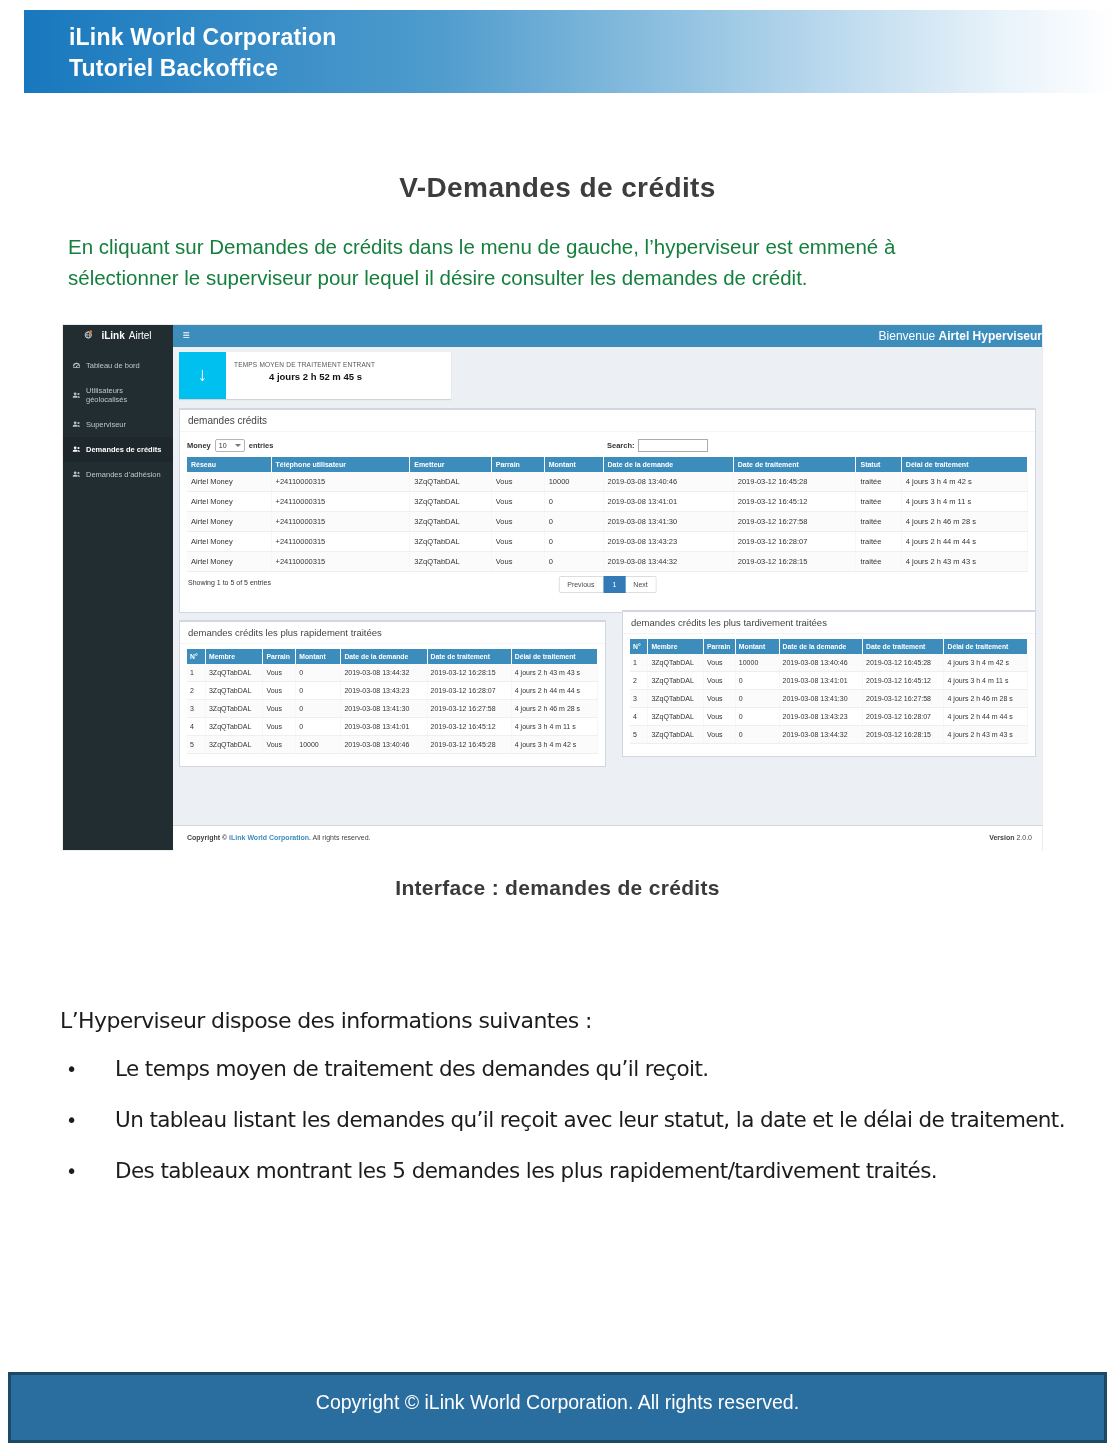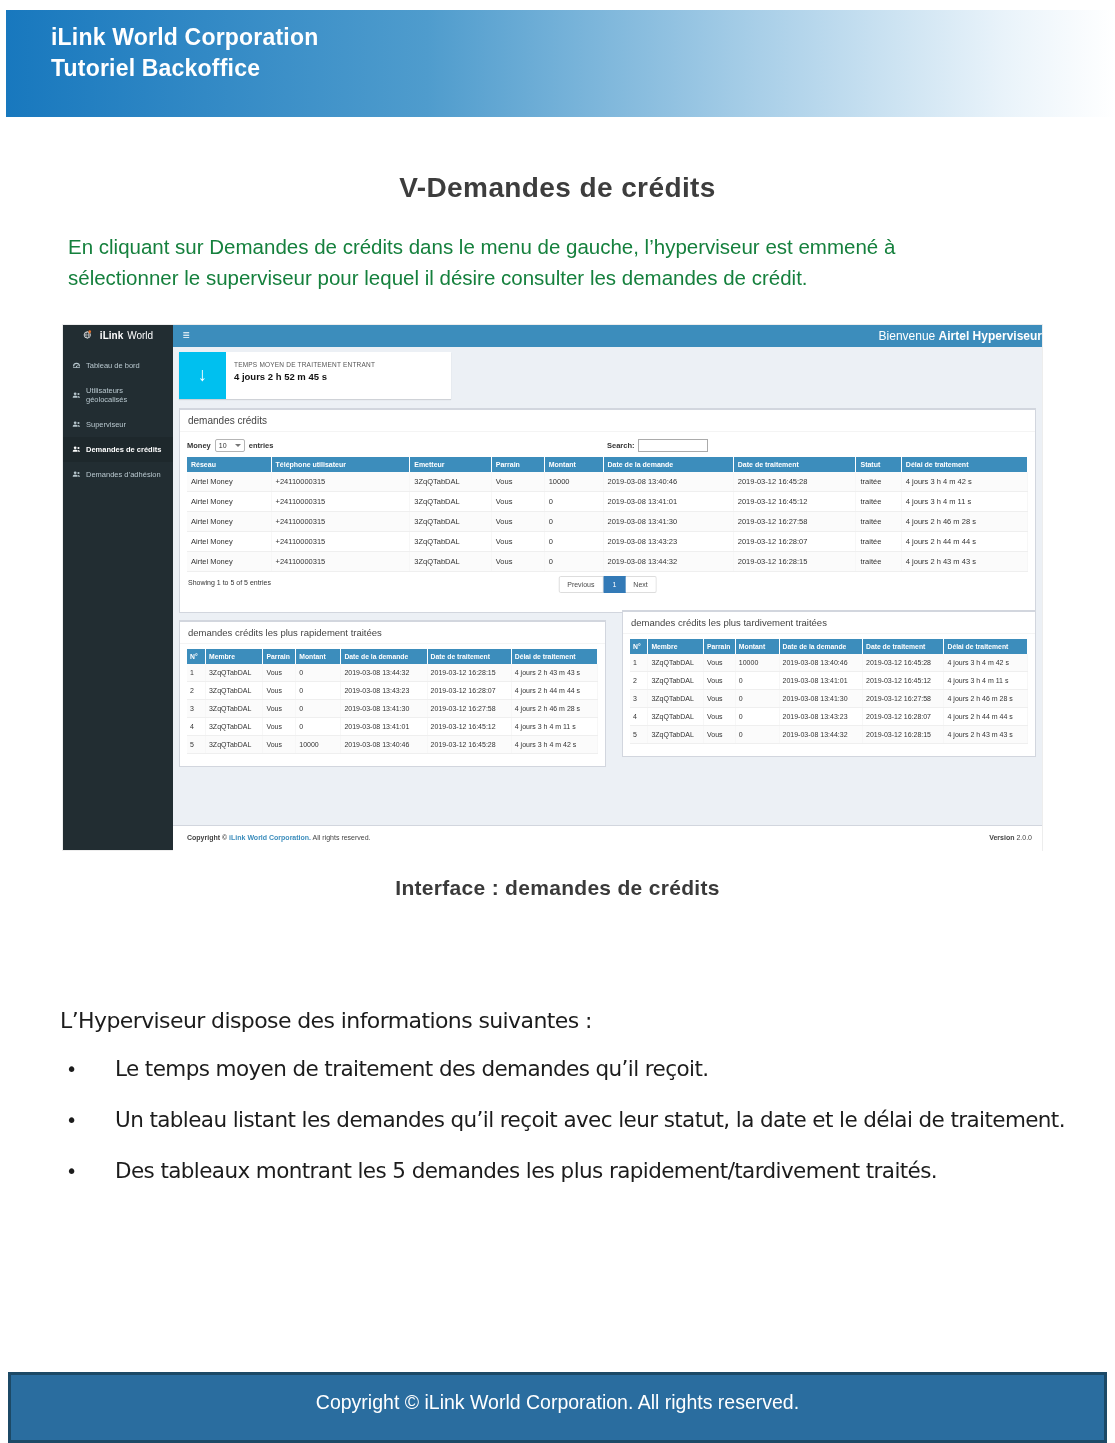--- a/index.html
+++ b/index.html
@@ -1,20 +1,20 @@
 <!DOCTYPE html>
 <html style="--header-blue: #1878be; --navbar-blue: #3c8dbc; --sidebar-dark: #222d32; --sidebar-active-bg: #1e282c; --aqua: #00c0ef; --pagination-active: #337ab7; --link-blue: #3c8dbc; --footer-band: #2a6d9f; --footer-band-border: #1c4966;"><head>
 <meta charset="utf-8">
 <style>
   html,body { margin:0; padding:0; background:#fff; }
   .page { position:relative; width:1115px; height:1443px; background:#fff; overflow:hidden;
           font-family:"Liberation Sans","DejaVu Sans",sans-serif; }
 
   
-  .band-header { position:absolute; left:6px; top:10px; right:0; height:107px; box-sizing:border-box;
+  .band-header { position:absolute; left:24px; top:10px; right:0; height:83px; box-sizing:border-box;
     background:linear-gradient(90deg, var(--header-blue,#1878be) 0%, #4f9ccd 38%, #a9cfe8 68%, #e9f3fa 90%, #ffffff 100%);
     color:#fff; padding:12px 0 0 45px; }
   .band-line { font-size:23px; font-weight:700; line-height:31px; letter-spacing:.2px; }
 
   
   .doc-title { position:absolute; top:172px; left:0; width:100%; text-align:center;
     font-size:28px; font-weight:700; color:#3d3d3d; letter-spacing:.4px; }
   .doc-intro { position:absolute; top:231px; left:68px; width:992px; font-size:20.5px;
     line-height:31px; color:#15803d; }
 
@@ -38,21 +38,21 @@
   .side-icon svg { width:9px; height:9px; }
 
   .app-main { position:absolute; left:110px; top:22px; width:869px; height:478px; background:#ecf0f5; }
 
   .stat-box { position:absolute; left:6px; top:5px; width:272px; height:47px; background:#fff;
     box-shadow:0 1px 1px rgba(0,0,0,.12); }
   .stat-icon { position:absolute; left:0; top:0; width:47px; height:47px; background:var(--aqua,#00c0ef);
     color:#fff; text-align:center; line-height:45px; font-size:19px; font-weight:700; }
   .stat-text { position:absolute; left:55px; top:9px; right:4px; }
   .stat-label { font-size:6.5px; color:#555; letter-spacing:.2px; }
-  .stat-value { font-size:9.5px; font-weight:700; color:#111; margin-top:3px; }
+  .stat-value { font-size:9.5px; font-weight:700; color:#111; margin-top:3px;margin-left:35px; }
 
   .panel { position:absolute; background:#fff; border:1px solid #d2d6de; border-top:2px solid #d2d6de; box-sizing:border-box; }
   .panel-main { left:6px; top:61px; width:857px; height:205px; }
   .panel-fast { left:6px; top:273px; width:427px; height:147px; }
   .panel-slow { left:449px; top:263px; width:414px; height:147px; }
   .panel-header { padding:5px 8px; font-size:10px; color:#444; border-bottom:1px solid #f4f4f4; }
   .panel-fast .panel-header, .panel-slow .panel-header { font-size:9.5px; }
   .panel-body { padding:5px 7px 4px 7px; position:relative; }
 
   .controls { position:relative; height:20px; font-size:7.5px; color:#333; }
@@ -124,21 +124,21 @@
         <span class="side-icon" style="width:13px;height:13px;flex:0 0 13px">
           <svg viewBox="0 0 20 20" width="13" height="13">
             <circle cx="9.5" cy="11" r="7" fill="none" stroke="#fff" stroke-width="1.6"></circle>
             <ellipse cx="9.5" cy="11" rx="3.2" ry="7" fill="none" stroke="#fff" stroke-width="1.1"></ellipse>
             <line x1="2.5" y1="11" x2="16.5" y2="11" stroke="#fff" stroke-width="1.1"></line>
             <circle cx="15" cy="3.6" r="2.8" fill="#e8722a"></circle>
             <path d="M15 9.2 L12.9 4.4 H17.1 Z" fill="#e8722a"></path>
           </svg>
         </span>
         <span class="brand-bold">iLink</span>
-        <span>World</span>
+        <span>Airtel</span>
       </div>
       <div class="app-hamburger">≡</div>
       <div class="app-welcome"><span>Bienvenue </span><b>Airtel Hyperviseur</b></div>
     </div>
 
     <div class="app-sidebar">
         <div class="side-item">
           <span class="side-icon">
             <svg viewBox="0 0 16 16" fill="currentColor">
               <path d="M8 3.2a6.2 6.2 0 0 0-6.2 6.4h2A4.2 4.2 0 0 1 8 5.4a4.2 4.2 0 0 1 4.2 4.2h2A6.2 6.2 0 0 0 8 3.2z"></path>

